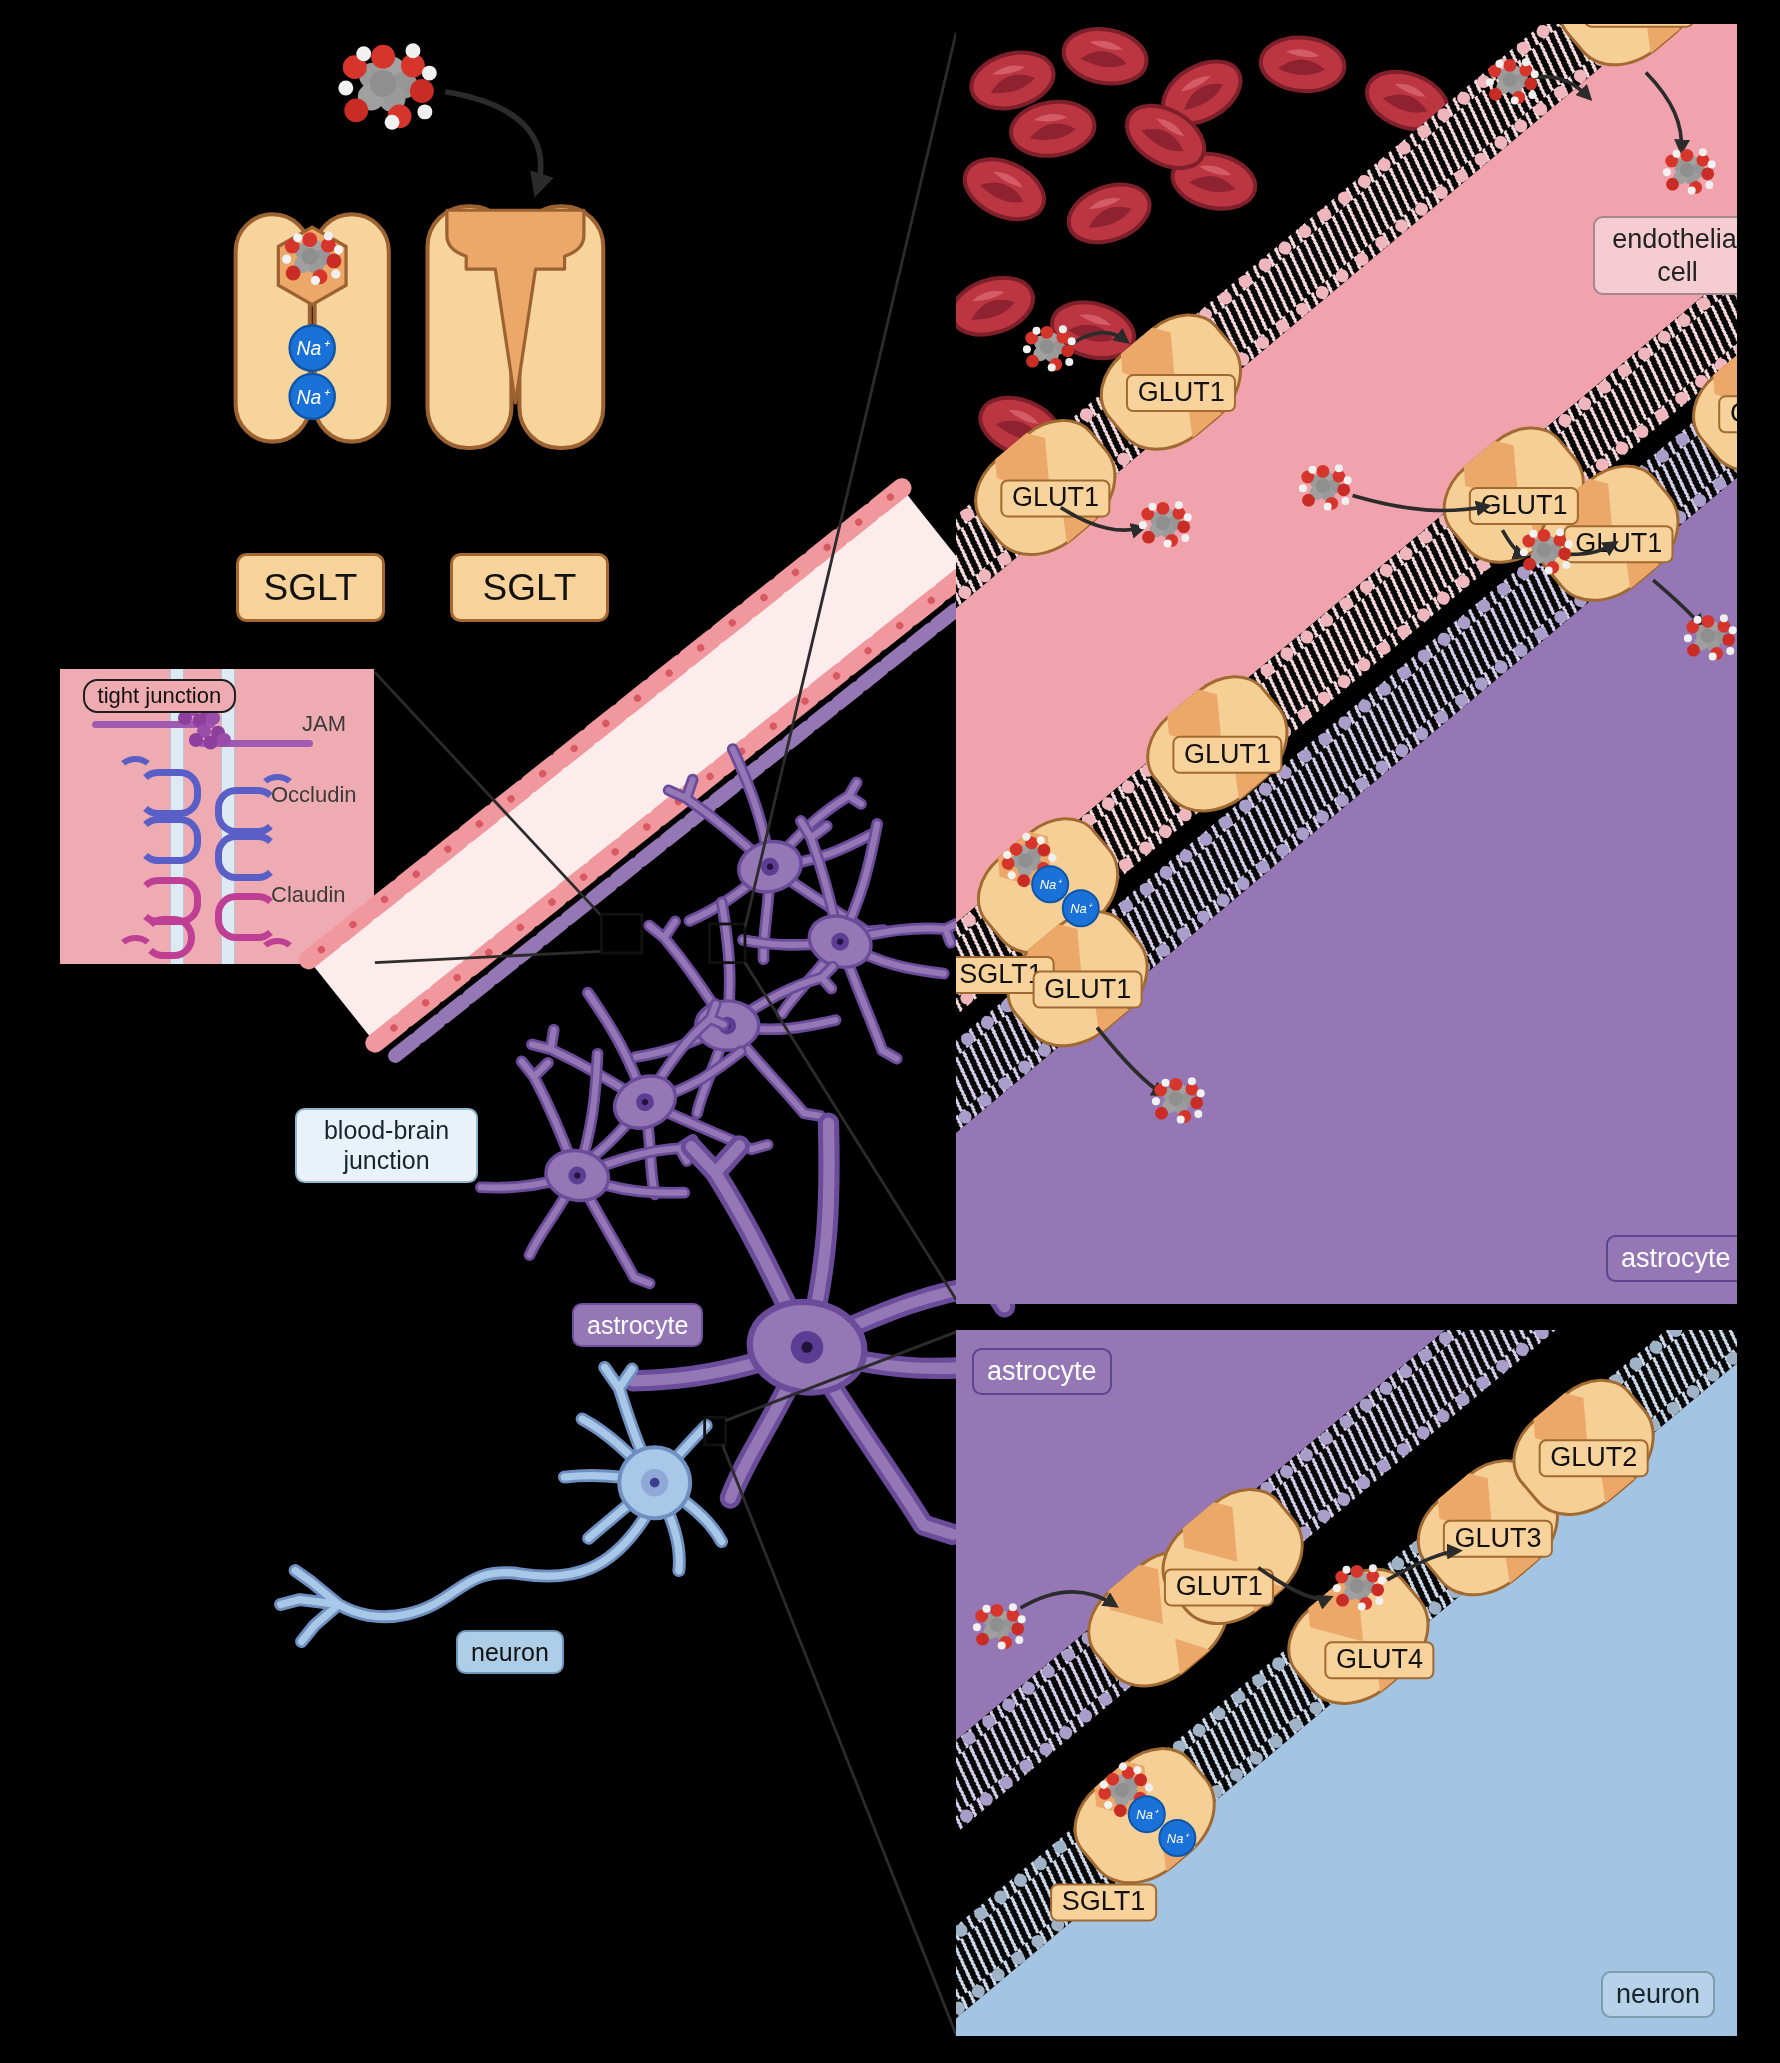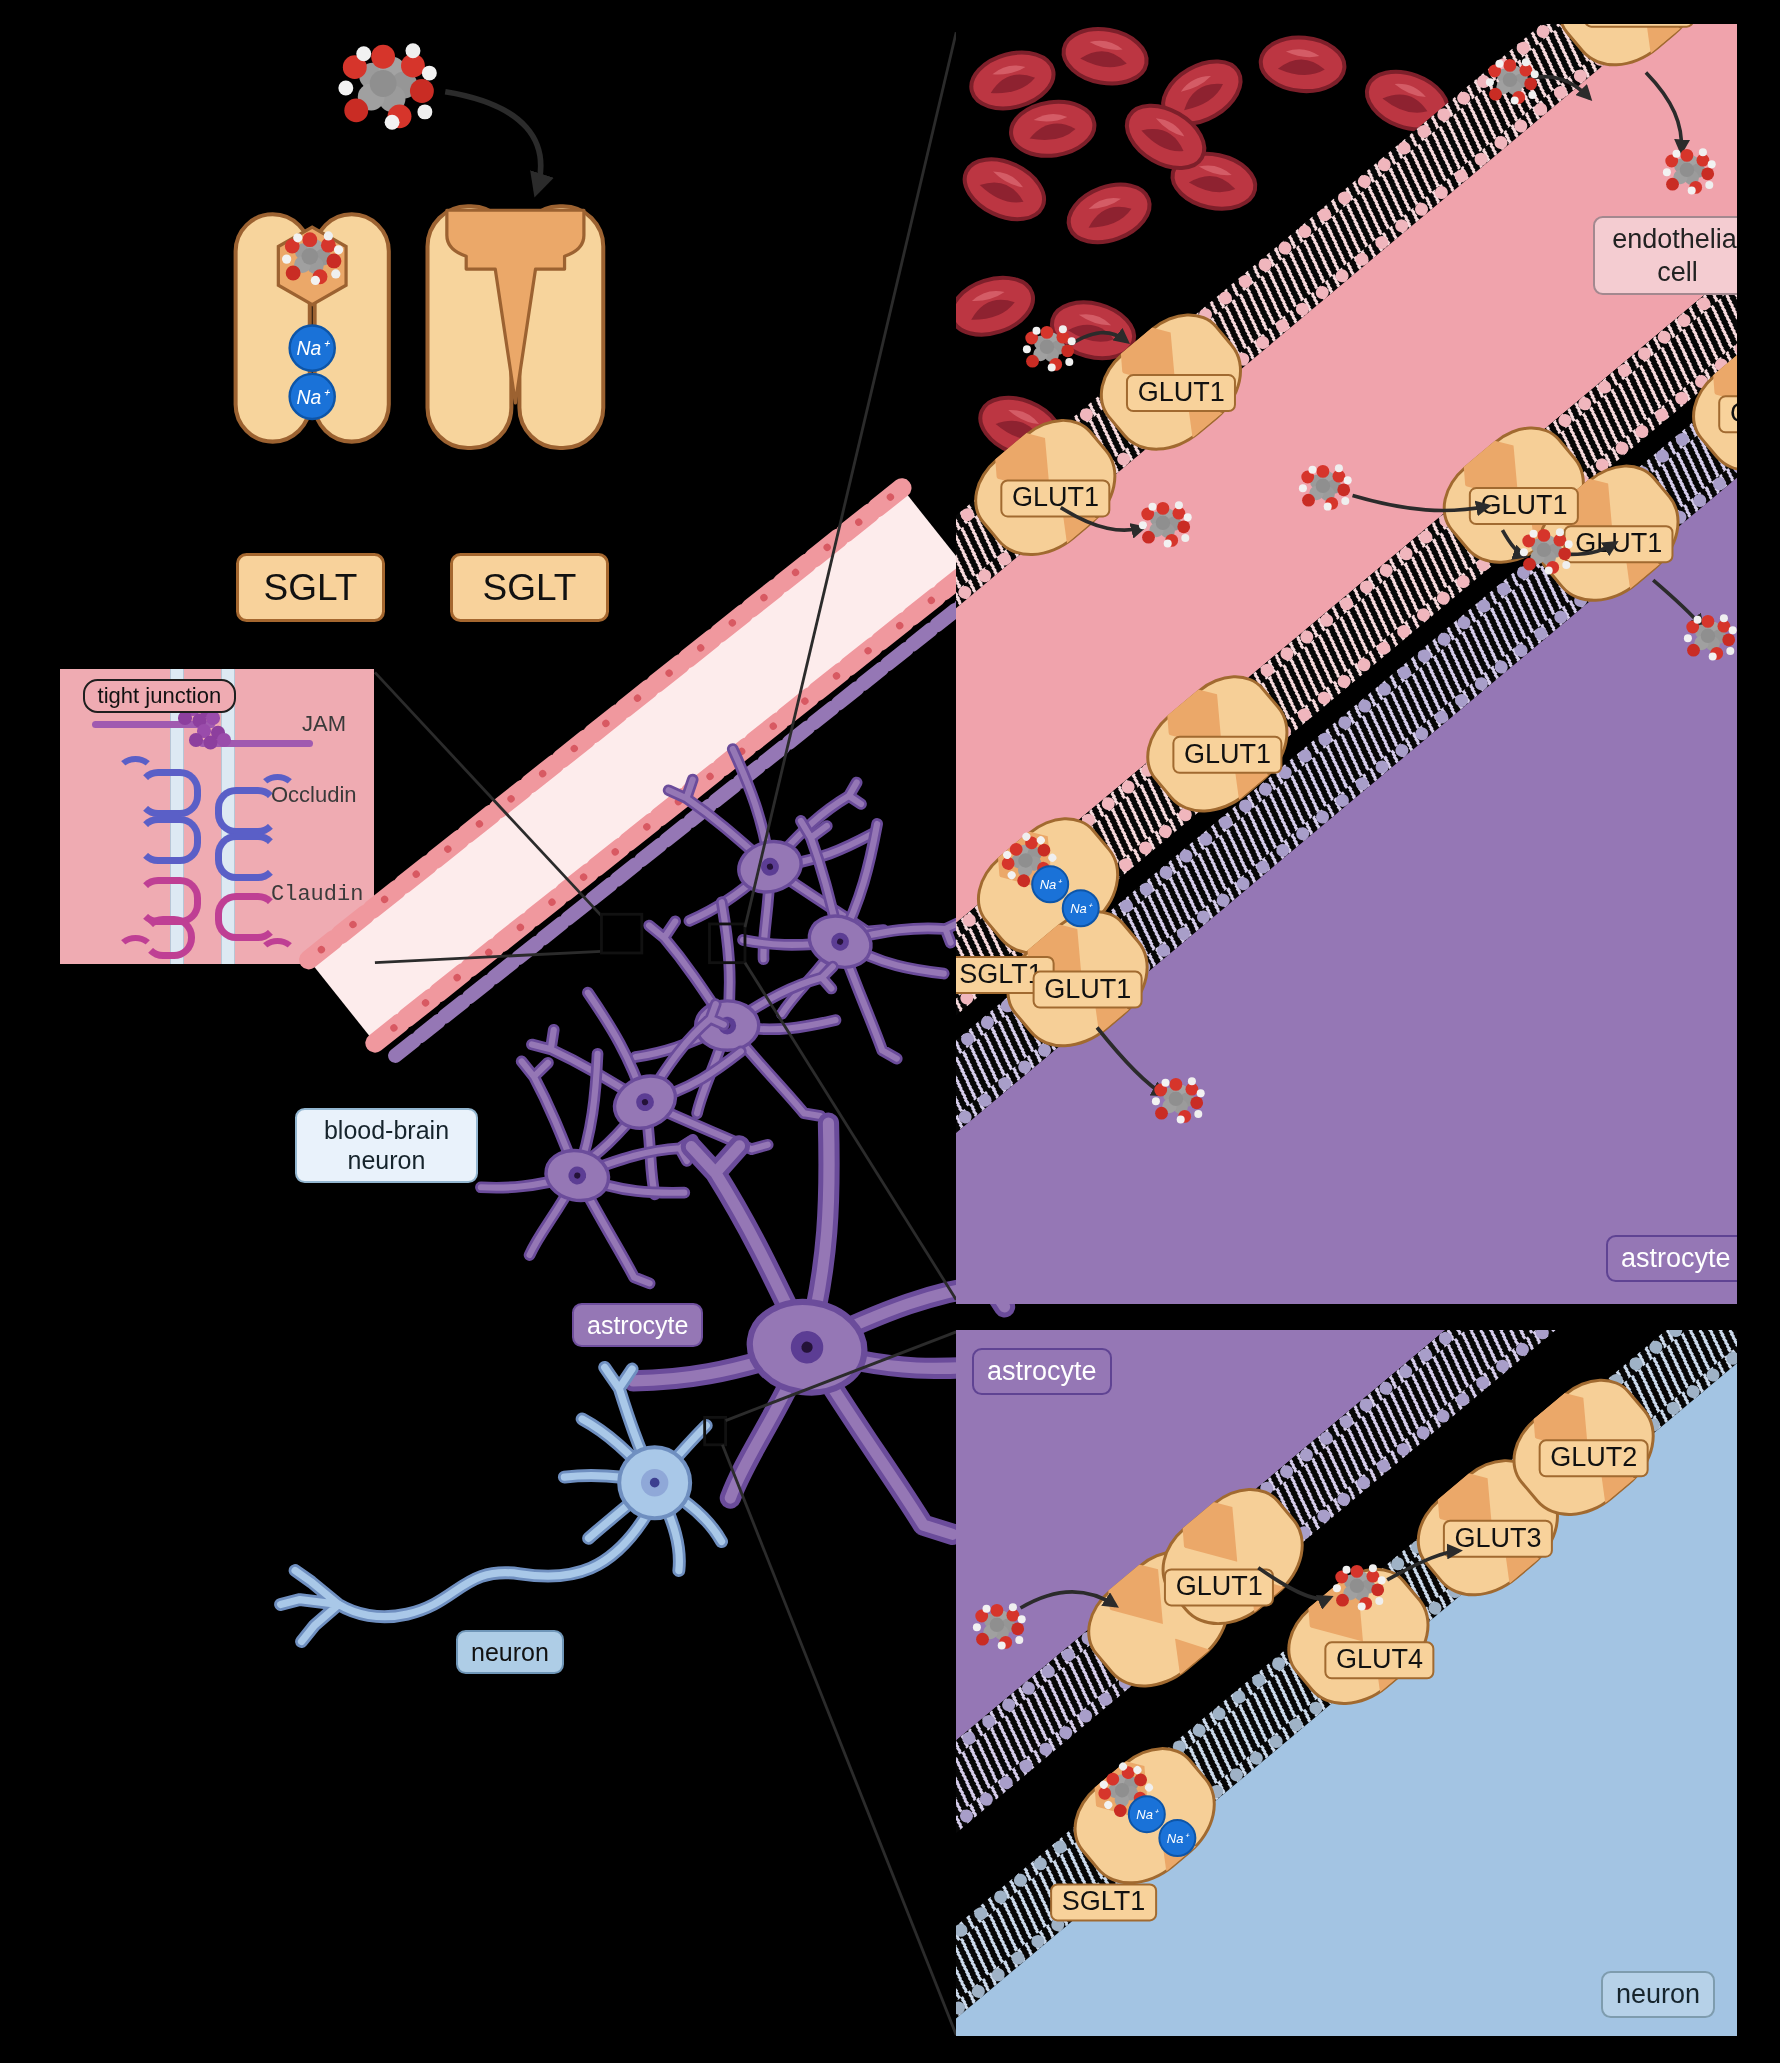--- a/index.html
+++ b/index.html
@@ -173,21 +173,21 @@
 
     <div class="loop c r" style="left:77px;top:208px;"></div>
     <div class="loop c l" style="left:155px;top:224px;"></div>
     <div class="loop c r" style="left:82px;top:247px;width:39px;height:29px;"></div>
     <div class="squig c" style="left:56px;top:266px;"></div>
     <div class="squig c" style="left:198px;top:269px;transform:scaleX(-1);"></div>
 
     <div class="tj-title"><span>tight junction</span></div>
     <div class="lab" style="left:242px;top:42px;">JAM</div>
     <div class="lab" style="left:211px;top:113px;">Occludin</div>
-    <div class="lab" style="left:211px;top:213px;font-family:Liberation Mono, monospace;">Claudin</div>
+    <div class="lab" style="left:211px;top:213px;">Claudin</div>
   </div>
 
   <svg class="abs" style="left:0;top:0;" width="1781" height="2064" viewBox="0 0 2209 2560">
 
     <g transform="translate(424,1242) rotate(-38.5)">
       <rect x="0" y="-57" width="940" height="114" fill="#fdecec"></rect>
       <path d="M0 -66 H940" stroke="#f0989e" stroke-width="24" stroke-dasharray="40 10" stroke-linecap="round" fill="none"></path>
       <path d="M20 -66 H940" stroke="#d85962" stroke-width="9" stroke-dasharray="0.1 50" stroke-linecap="round" fill="none"></path>
       <path d="M0 66 H940" stroke="#f0989e" stroke-width="24" stroke-dasharray="40 10" stroke-linecap="round" fill="none"></path>
       <path d="M30 66 H940" stroke="#d85962" stroke-width="9" stroke-dasharray="0.1 50" stroke-linecap="round" fill="none"></path>
@@ -236,21 +236,21 @@
       <rect x="746" y="1134" width="50" height="48" stroke="#111"></rect>
       <rect x="880" y="1146" width="44" height="48" stroke="#111"></rect>
       <line x1="924" y1="1150" x2="1186" y2="40"></line>
       <line x1="924" y1="1194" x2="1186" y2="1612"></line>
       <rect x="874" y="1758" width="26" height="34" stroke="#111"></rect>
       <line x1="900" y1="1762" x2="1186" y2="1652"></line>
       <line x1="896" y1="1792" x2="1186" y2="2524"></line>
     </g>
   </svg>
 
-  <div class="cell-tag blue" style="left:295px;top:1108px;width:153px;background:#e9f2fb;border-color:#93b6d0;white-space:normal;font-size:25px;"><span>blood-brain neuron</span></div>
+  <div class="cell-tag blue" style="left:295px;top:1108px;width:153px;background:#e9f2fb;border-color:#93b6d0;white-space:normal;font-size:25px;"><span>blood-brain junction</span></div>
   <div class="cell-tag" style="left:572px;top:1303px;background:#9577b5;border-color:#6f4f9e;color:#fff;font-size:25px;"><span>astrocyte</span></div>
   <div class="cell-tag" style="left:456px;top:1630px;background:#aecde6;border-color:#6f96b8;color:#111;font-size:25px;"><span>neuron</span></div>
 
   <div class="panel" style="left:956px;top:24px;width:781px;height:1280px;">
 
     <svg class="abs" style="left:0;top:0;" width="781" height="1280" viewBox="0 0 969 1588">
       <use href="#rbc-g" transform="translate(70,70) rotate(-15)"></use>
         <use href="#rbc-g" transform="translate(185,40) rotate(10)"></use>
       <use href="#rbc-g" transform="translate(305,85) rotate(-30)"></use>
         <use href="#rbc-g" transform="translate(430,50) rotate(5)"></use>

